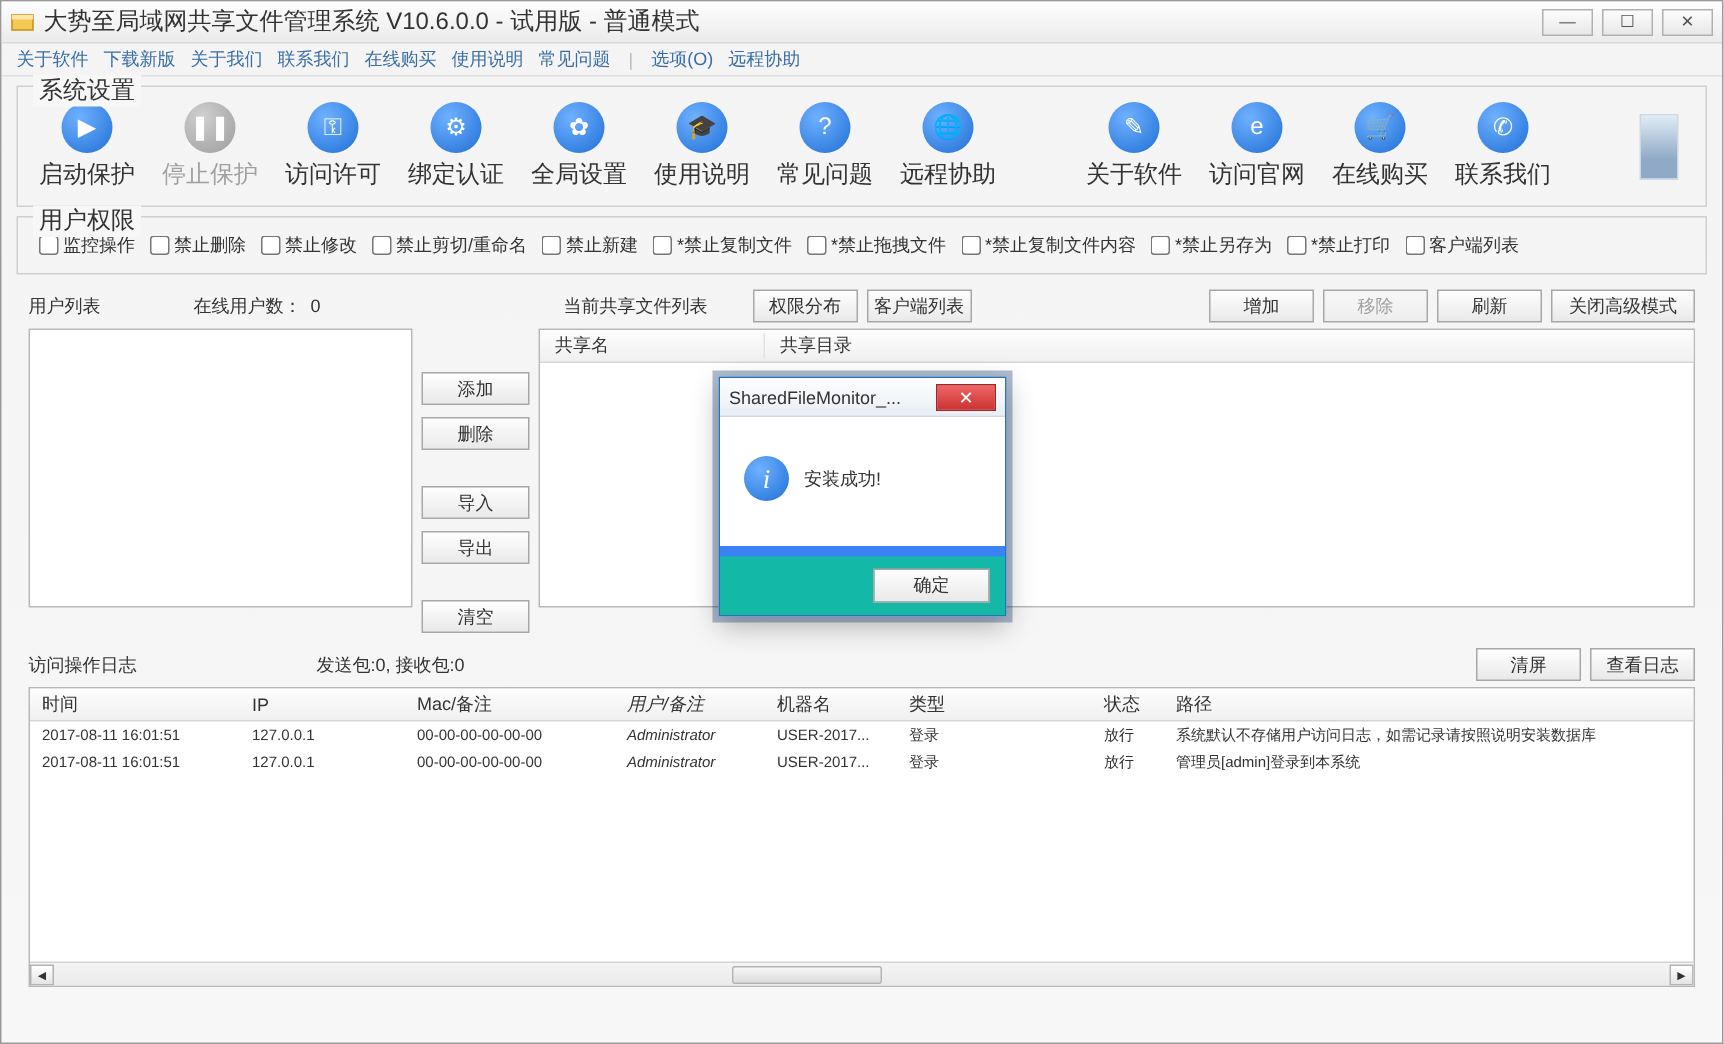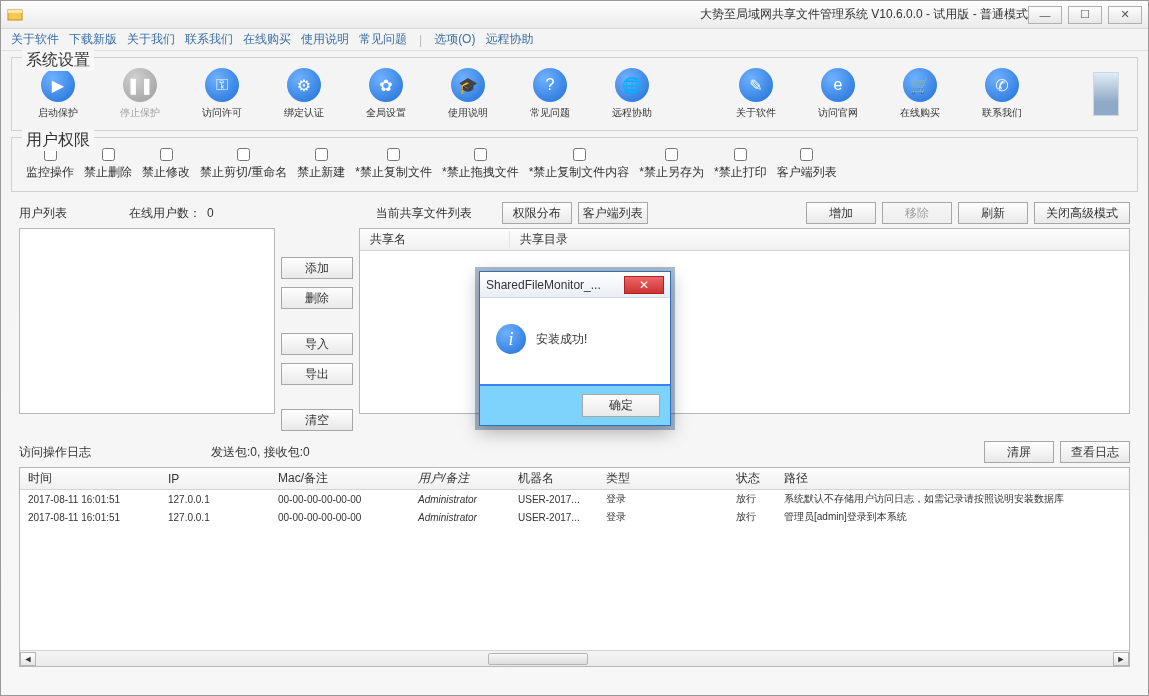--- a/index.html
+++ b/index.html
@@ -23,21 +23,21 @@
   height: 28px;
   display: flex;
   align-items: center;
   padding: 0 6px;
   background: linear-gradient(#fefefe,#ebebeb);
   border-bottom: 1px solid #d9d9d9;
 }
 .titlebar .app-icon {
   width: 16px; height: 16px; margin-right: 6px;
 }
-.titlebar .title { flex: 1; font-size: 12px; color: #333; text-align: right; }
+.titlebar .title { flex: 1; font-size: 16px; color: #333; }
 .winbtns { display: flex; gap: 6px; margin-left:auto;}
 .winbtn {
   width: 34px; height: 18px;
   border: 1px solid #b0b0b0; background: linear-gradient(#fdfdfd,#e7e7e7);
   display: flex; align-items: center; justify-content: center;
   font-size: 11px; color:#555;
 }
 .menubar {
   height: 22px;
   display: flex;
@@ -75,28 +75,28 @@
   cursor: pointer;
 }
 .tool-icon {
   width: 34px; height: 34px; border-radius: 50%;
   background: radial-gradient(circle at 35% 30%, #6fb1ff, #1f6fd6);
   display:flex; align-items:center; justify-content:center;
   color:#fff; font-size:16px;
 }
 .tool-item.disabled .tool-icon { background: radial-gradient(circle at 35% 30%, #d0d0d0, #9c9c9c);}
 .tool-item.disabled .tool-label { color:#a0a0a0;}
-.tool-label { font-size:10px; color:#333; white-space:nowrap;}
+.tool-label { font-size:16px; color:#333; white-space:nowrap;}
 .mountain {
   width: 26px; height: 44px; margin-left:auto; align-self:center;
   background: linear-gradient(to top, #8fa9c6 30%, #e0ecf5);
   border:1px solid #ccd9e5;
 }
 .perm-row { display:flex; flex-wrap:wrap; gap:8px 10px; padding:4px 4px 0;}
-.chk { display:flex; align-items:center; gap:3px; font-size:12px;flex-direction:column; }
+.chk { display:flex; align-items:center; gap:3px; font-size:12px; }
 .chk input { margin:0; }
 
 .row-mid {
   display:flex; align-items:center;
   padding: 4px 18px 2px;
   gap: 6px;
 }
 .row-mid .lbl { font-size:12px; }
 .btn {
   min-width: 70px; height: 22px;
@@ -153,21 +153,21 @@
 }
 .hscroll .arrow{width:16px;height:14px;border:1px solid #b4b4b4;background:linear-gradient(#fff,#e4e4e4);display:flex;align-items:center;justify-content:center;font-size:9px;}
 .hscroll .track{flex:1;position:relative;height:14px;}
 .hscroll .thumb{position:absolute;left:42%;width:100px;height:12px;top:1px;background:linear-gradient(#f7f7f7,#dcdcdc);border:1px solid #b4b4b4;border-radius:2px;}
 
 
 .modal-backdrop {
   position:absolute; left:0; top:0; right:0; bottom:0;
 }
 .modal {
-  position:absolute; left:478px; top:270px; width:192px;
+  position:absolute; left:478px; top:250px; width:192px;
   background:#fff; border:1px solid #2a71b7;
   box-shadow: 0 0 0 4px rgba(20,60,110,0.35), 0 6px 18px rgba(0,0,0,0.3);
 }
 .modal-title {
   height:26px; background:linear-gradient(#fefefe,#e9eef5);
   display:flex; align-items:center; padding:0 6px;
   border-bottom:1px solid #cfd8e4;
 }
 .modal-title .t { flex:1; font-size:12px; color:#333;}
 .modal-close {
@@ -178,21 +178,21 @@
 .modal-body {
   display:flex; align-items:center; gap:10px; padding:26px 16px 30px;
 }
 .info-icon {
   width:30px;height:30px;border-radius:50%;
   background:radial-gradient(circle at 35% 30%,#6fb1ff,#1f6fd6);
   color:#fff;display:flex;align-items:center;justify-content:center;
   font-size:18px; font-family:Georgia,serif; font-style:italic;
 }
 .modal-footer {
-  background:#7dd3fc; border-top:2px solid #3b82f6;
+  background:#14b8a6; border-top:7px solid #3b82f6;
   display:flex; justify-content:flex-end; padding:8px 10px;align-items:flex-end;
 }
 .modal-footer .btn { min-width:78px; height:23px;}
 </style>
 </head>
 <body>
 
 <div class="window">
 
   <div class="titlebar">

